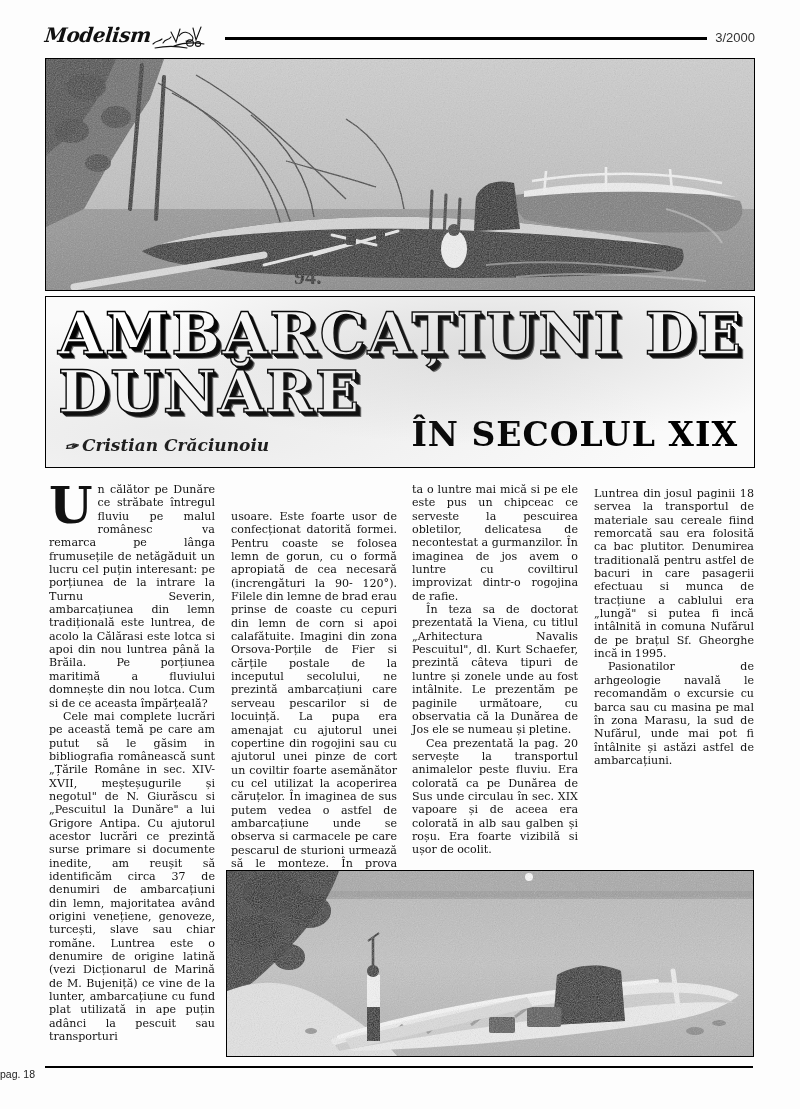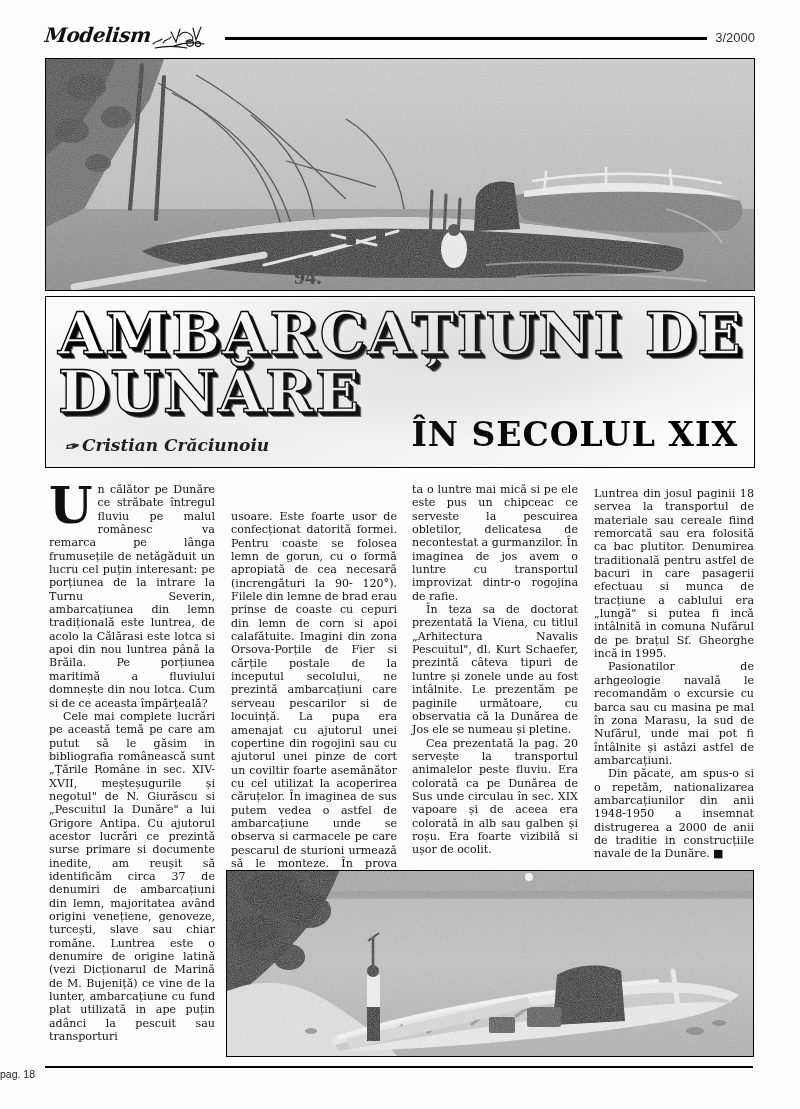--- a/index.html
+++ b/index.html
@@ -340,29 +340,28 @@
   <div class="col" id="col-1">
     <p class="first"><span class="dropcap">U</span><span>n călător pe Dunăre ce străbate întregul fluviu pe malul românesc va remarca pe lânga frumusețile de netăgăduit un lucru cel puțin interesant: pe porțiunea de la intrare la Turnu Severin, ambarcațiunea din lemn tradițională este luntrea, de acolo la Călărasi este lotca si apoi din nou luntrea până la Brăila. Pe porțiunea maritimă a fluviului domnește din nou lotca. Cum si de ce aceasta împărțeală?</span></p>
     <p><span>Cele mai complete lucrări pe această temă pe care am putut să le găsim in bibliografia românească sunt „Țările Române in sec. XIV-XVII, meșteșugurile și negotul" de N. Giurăscu si „Pescuitul la Dunăre" a lui Grigore Antipa. Cu ajutorul acestor lucrări ce prezintă surse primare si documente inedite, am reușit să identificăm circa 37 de denumiri de ambarcațiuni din lemn, majoritatea având origini venețiene, genoveze, turcești, slave sau chiar romăne. Luntrea este o denumire de origine latină (vezi Dicționarul de Marină de M. Bujeniță) ce vine de la lunter, ambarcațiune cu fund plat utilizată in ape puțin adânci la pescuit sau transporturi</span></p>
   </div>
 
   <div class="col" id="col-2">
     <p class="first"><span>usoare. Este foarte usor de confecționat datorită formei. Pentru coaste se folosea lemn de gorun, cu o formă apropiată de cea necesară (increngături la 90- 120°). Filele din lemne de brad erau prinse de coaste cu cepuri din lemn de corn si apoi calafătuite. Imagini din zona Orsova-Porțile de Fier si cărțile postale de la inceputul secolului, ne prezintă ambarcațiuni care serveau pescarilor si de locuință. La pupa era amenajat cu ajutorul unei copertine din rogojini sau cu ajutorul unei pinze de cort un coviltir foarte asemănător cu cel utilizat la acoperirea căruțelor. În imaginea de sus putem vedea o astfel de ambarcațiune unde se observa si carmacele pe care pescarul de sturioni urmează să le monteze. În prova tribord este amara-</span></p>
   </div>
 
   <div class="col" id="col-3">
-    <p class="first"><span>ta o luntre mai mică si pe ele este pus un chipceac ce serveste la pescuirea obletilor, delicatesa de necontestat a gurmanzilor. În imaginea de jos avem o luntre cu transportul improvizat dintr-o rogojina de rafie.</span></p>
+    <p class="first"><span>ta o luntre mai mică si pe ele este pus un chipceac ce serveste la pescuirea obletilor, delicatesa de necontestat a gurmanzilor. În imaginea de jos avem o luntre cu coviltirul improvizat dintr-o rogojina de rafie.</span></p>
     <p><span>În teza sa de doctorat prezentată la Viena, cu titlul „Arhitectura Navalis Pescuitul", dl. Kurt Schaefer, prezintă câteva tipuri de luntre și zonele unde au fost intâlnite. Le prezentăm pe paginile următoare, cu observatia că la Dunărea de Jos ele se numeau și pletine.</span></p>
     <p><span>Cea prezentată la pag. 20 servește la transportul animalelor peste fluviu. Era colorată ca pe Dunărea de Sus unde circulau în sec. XIX vapoare și de aceea era colorată in alb sau galben și roșu. Era foarte vizibilă si ușor de ocolit.</span></p>
   </div>
 
   <div class="col" id="col-4">
     <p class="first"><span>Luntrea din josul paginii 18 servea la transportul de materiale sau cereale fiind remorcată sau era folosită ca bac plutitor. Denumirea traditională pentru astfel de bacuri in care pasagerii efectuau si munca de tracțiune a cablului era „lungă" si putea fi incă intâlnită in comuna Nufărul de pe brațul Sf. Gheorghe incă in 1995.</span></p>
     <p><span>Pasionatilor de arhgeologie navală le recomandăm o excursie cu barca sau cu masina pe mal în zona Marasu, la sud de Nufărul, unde mai pot fi întâlnite și astăzi astfel de ambarcațiuni.</span></p>
-    <p><span>Din păcate, am spus-o si o repetăm, nationalizarea ambarcațiunilor din anii 1948-1950 a insemnat distrugerea a 2000 de anii de traditie in construcțiile navale de la Dunăre. ■</span></p>
   </div>
 
   <div class="photo" id="photo-bottom">
     <svg viewBox="0 0 526 185" preserveAspectRatio="none" aria-hidden="true">
       <defs>
         <linearGradient id="sand" x1="0" y1="0" x2="0" y2="1">
           <stop offset="0" stop-color="#b9b9b9"></stop>
           <stop offset="0.5" stop-color="#c4c4c4"></stop>
           <stop offset="1" stop-color="#b2b2b2"></stop>
         </linearGradient>

